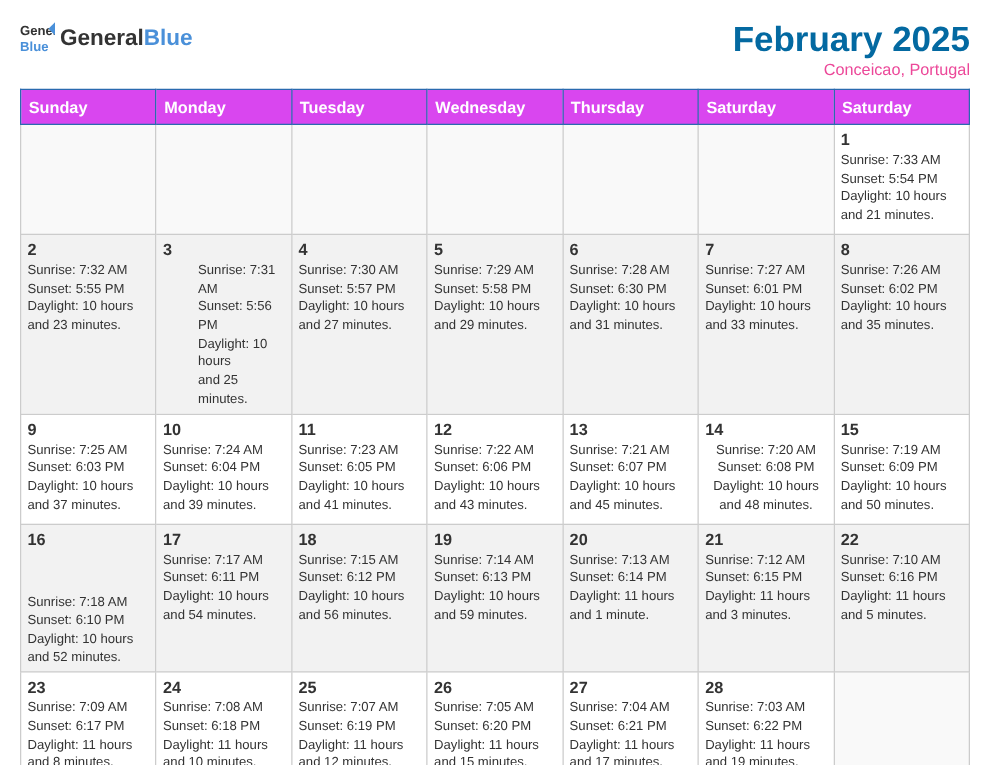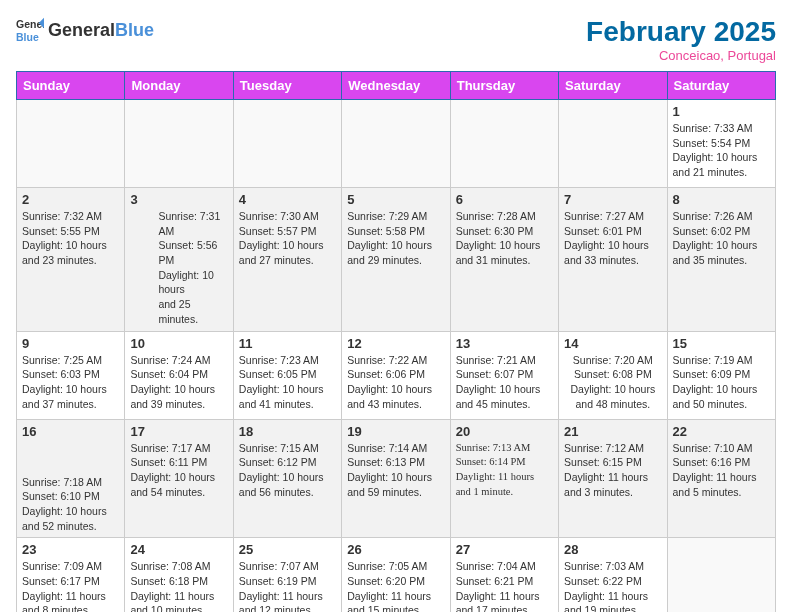--- a/index.html
+++ b/index.html
@@ -252,21 +252,21 @@
         </td>
         <td>
           <div class="day-number">19</div>
           <div class="day-info" style="white-space: pre-line;">Sunrise: 7:14 AM
 Sunset: 6:13 PM
 Daylight: 10 hours
 and 59 minutes.</div>
         </td>
         <td>
           <div class="day-number">20</div>
-          <div class="day-info" style="white-space: pre-line; font-family: Liberation Serif, serif;">Sunrise: 7:13 AM
+          <div class="day-info" style="white-space: pre-line;">Sunrise: 7:13 AM
 Sunset: 6:14 PM
 Daylight: 11 hours
 and 1 minute.</div>
         </td>
         <td>
           <div class="day-number">21</div>
           <div class="day-info" style="white-space: pre-line;">Sunrise: 7:12 AM
 Sunset: 6:15 PM
 Daylight: 11 hours
 and 3 minutes.</div>

